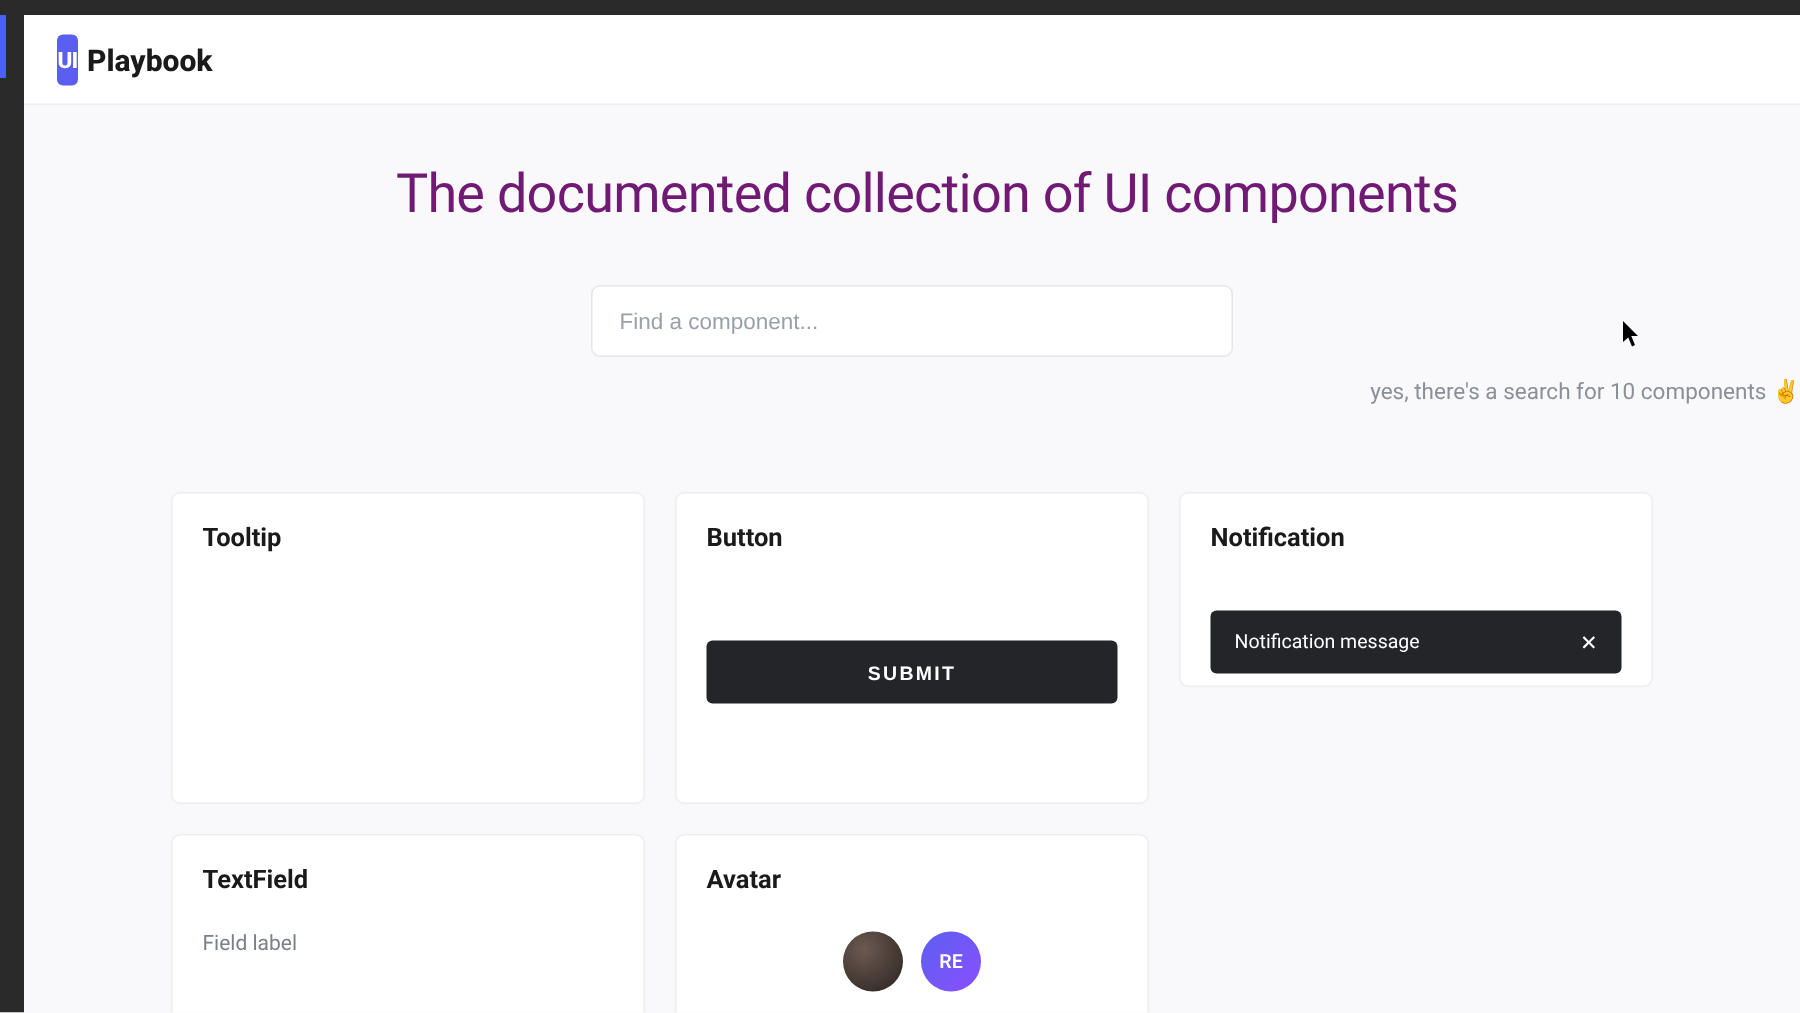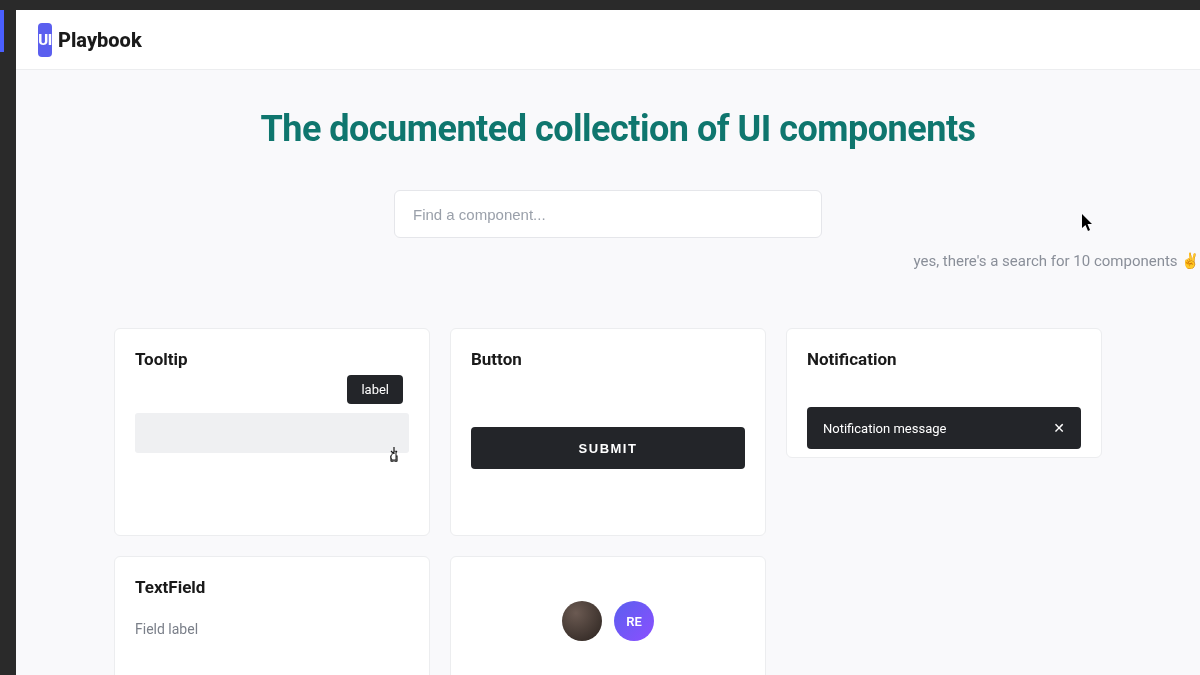--- a/index.html
+++ b/index.html
@@ -75,23 +75,23 @@
     .logo-text {
       font-weight: 800;
       font-size: 20px;
       color: #1a1a1a;
     }
     .main {
       padding: 38px 0 0 0;
     }
     .hero-title {
       font-size: 36px;
-      font-weight: 700;
+      font-weight: 400;
       text-align: center;
-      color: #0f766e;
+      color: #701a75;
       letter-spacing: -0.5px;
       margin-left: 20px;
     }
     .search-wrap {
       display: flex;
       justify-content: center;
       margin-top: 40px;
     }
     .search-input {
       width: 428px;
@@ -280,31 +280,20 @@
 
     <div class="search-wrap">
       <input class="search-input" type="text" placeholder="Find a component..." style="">
     </div>
     <div class="search-hint">yes, there's a search for 10 components ✌️</div>
 
     <div class="grid">
 
       <div class="card">
         <div class="card-title">Tooltip</div>
-        <div class="tooltip-area">
-          <div class="tooltip-tag">label</div>
-          <div class="tooltip-bar">
-            <span class="tooltip-cursor">
-              <svg width="14" height="16" viewBox="0 0 14 16">
-                <path d="M7 1 L7 8 M7 8 L4 5 M7 8 L10 5 M4 10 L4 15 L10 15 L10 10 Z M5 15 L5 16 M9 15 L9 16" stroke="#1a1a1a" stroke-width="1.2" fill="none"></path>
-                <path d="M5 9 C5 8 5 7 6 7 C6.5 7 7 7.5 7 8 L7 6 C7 5.5 7.5 5 8 5 C8.5 5 9 5.5 9 6 L9 11 L9 14 L5 14 L4 12 L4 10 C4 9.5 4.5 9 5 9 Z" fill="#fff" stroke="#1a1a1a" stroke-width="1"></path>
-              </svg>
-            </span>
-          </div>
-        </div>
       </div>
 
       <div class="card">
         <div class="card-title">Button</div>
         <div class="button-area">
           <button class="submit-btn">SUBMIT</button>
         </div>
       </div>
 
 
@@ -319,20 +308,21 @@
       </div>
 
       <div class="card card-row2">
         <div class="card-title">TextField</div>
         <div class="textfield-area">
           <div class="field-label">Field label</div>
         </div>
       </div>
 
       <div class="card card-row2">
+        <div class="card-title">Avatar</div>
         <div class="avatar-area">
           <div class="avatar-img"></div>
           <div class="avatar-initials">RE</div>
         </div>
       </div>
 
     </div>
   </div>
 </div>
 

